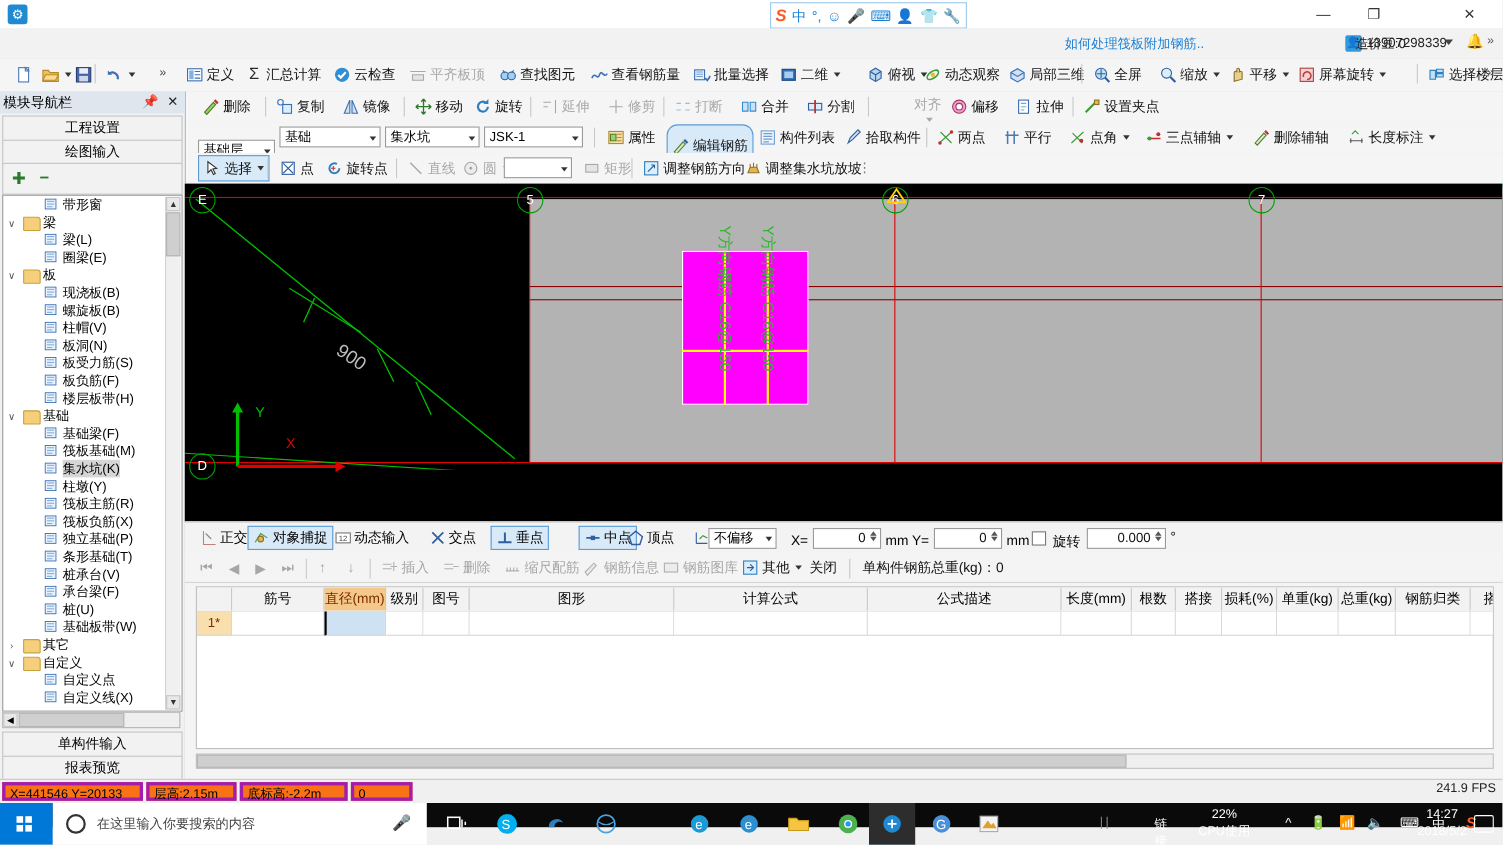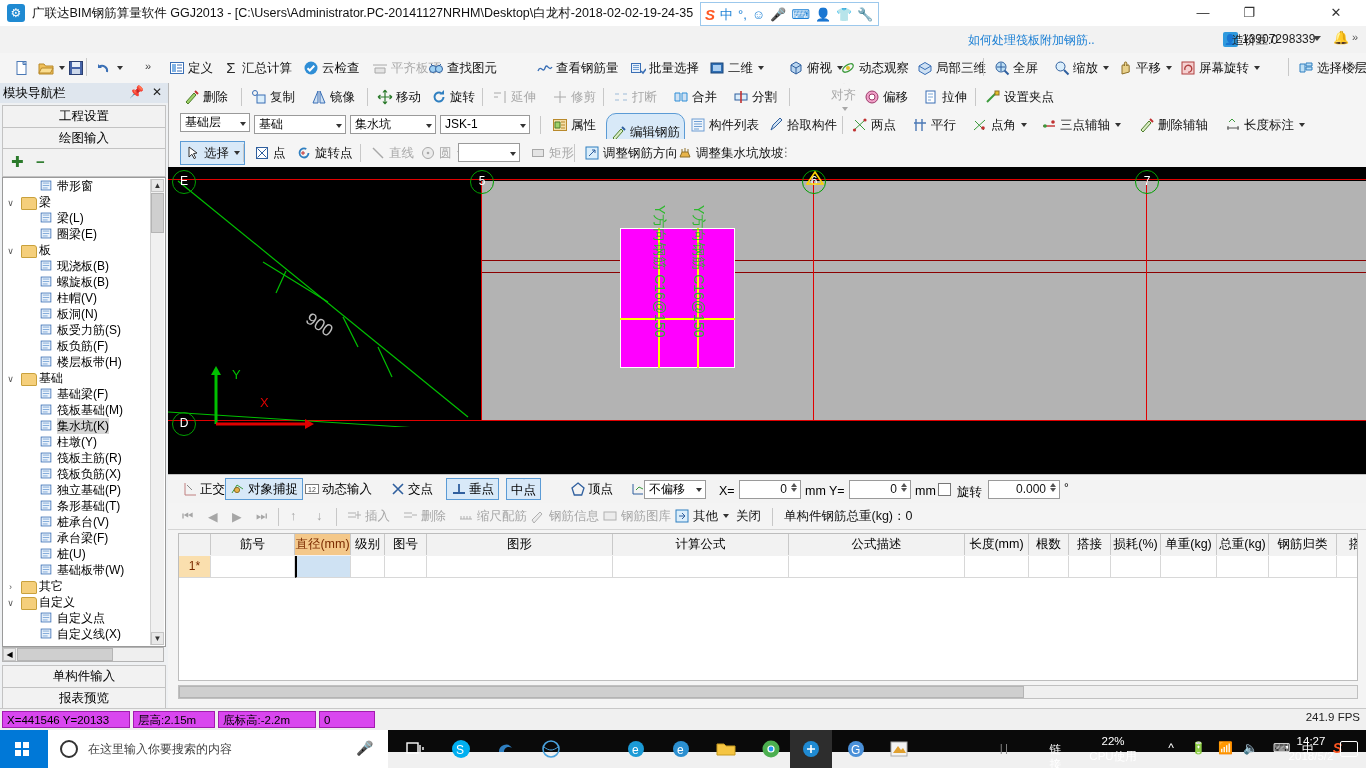--- a/index.html
+++ b/index.html
@@ -106,21 +106,21 @@
   .gh.hl{background:#f4c88a;color:#7b2b00;}
   .grow{position:absolute;left:0;top:22px;height:23px;}
   .gc{position:absolute;top:0;height:22px;border-right:1px solid #d8d8d8;border-bottom:1px solid #d8d8d8;box-sizing:border-box;background:#fff;}
   .gc.idx{background:#fadfae;text-align:center;line-height:21px;font-size:12px;color:#7b2b00;}
   .gc.act{background:#cfe2f3;border-left:2px solid #000;}
   .rt-hs{position:absolute;left:10px;top:180px;width:1356px;height:14px;background:#efefef;border:1px solid #c0c0c0;box-sizing:border-box;}
   .rt-hs .thumb{position:absolute;left:0;top:0;width:845px;height:12px;background:#cfcfcf;border:1px solid #b4b4b4;box-sizing:border-box;}
 
   
   .sbar{position:absolute;left:0;top:708px;width:1366px;height:22px;background:#f0f0f0;border-top:1px solid #c8c8c8;}
-  .sf{position:absolute;top:2px;height:17px;line-height:17px;font-size:11.5px;background:#d946ef;border:1px solid #a21caf;box-sizing:border-box;padding:0 4px;color:#000;}
+  .sf{position:absolute;top:2px;height:17px;line-height:17px;font-size:11.5px;background:#f97316;border:3px solid #a21caf;box-sizing:border-box;padding:0 4px;color:#000;}
   .sf.plain{border:none;background:transparent;}
   .fps{position:absolute;right:6px;top:2px;font-size:11.5px;color:#222;}
 
   
   .task{position:absolute;left:0;top:730px;width:1366px;height:22px;background:#0a0a0a;}
   .start{position:absolute;left:0;top:0;width:48px;height:38px;background:#0078d7;}
   .start .w{position:absolute;left:15px;top:12px;width:15px;height:15px;}
   .start .w i{position:absolute;width:6px;height:6px;background:#fff;}
   .srch{position:absolute;left:48px;top:0;width:340px;height:38px;background:#ffffff;}
   .srch .circ{position:absolute;left:12px;top:10px;width:18px;height:18px;border:2px solid #333;border-radius:50%;box-sizing:border-box;}
@@ -132,21 +132,20 @@
   .tray .it{position:absolute;font-size:11.5px;color:#fff;}
   .clock{position:absolute;right:44px;top:4px;width:74px;text-align:center;color:#fff;font-size:11.5px;line-height:15px;}
 </style>
 </head>
 <body>
 
 <div class="app">
 
   <div class="titlebar">
     <div class="tb-icon">⚙</div>
-    <div class="tb-title">广联达BIM钢筋算量软件 GGJ2013 - [C:\Users\Administrator.PC-20141127NRHM\Desktop\白龙村-2018-02-02-19-24-35</div>
 
     <div class="ime">
       <span class="sg">S</span>
       <span>中</span>
       <span>°,</span>
       <span>☺</span>
       <span>🎤</span>
       <span>⌨</span>
       <span style="color:#9bbdd8">👤</span>
       <span>👕</span>
@@ -217,21 +216,21 @@
           <path d="M4.5 8.2l2.3 2.3 4.5-4.8" stroke="#fff" stroke-width="2" fill="none"></path>
         </svg>
       <span>云检查</span>
     </div>
     <div class="ti dis" style="left:368px;">
       <svg class="gico" viewBox="0 0 16 16">
           <path d="M1 5h14M3 8h10v5H3z" stroke="#a8a8a8" fill="#e4e4e4"></path>
         </svg>
       <span>平齐板顶</span>
     </div>
-    <div class="ti" style="left:424px;justify-content:space-between;">
+    <div class="ti" style="left:450px;justify-content:space-between;">
       <svg class="gico" viewBox="0 0 16 16">
           <circle cx="5" cy="9" r="3.5" fill="#9fd0f2" stroke="#2f5f9e"></circle>
           <circle cx="11" cy="9" r="3.5" fill="#9fd0f2" stroke="#2f5f9e"></circle>
           <path d="M3 4l2 2M13 4l-2 2" stroke="#2f5f9e"></path>
         </svg>
       <span>查找图元</span>
     </div>
     <div class="ti" style="left:533px;">
       <svg class="gico" viewBox="0 0 16 16">
           <path d="M1 11c3-7 5 3 7-3s4 4 7-1" stroke="#3a6fb5" fill="none" stroke-width="1.4"></path>
@@ -416,21 +415,21 @@
     <div class="ti" style="left:981px;">
       <svg class="gico" viewBox="0 0 16 16">
           <path d="M2 13L11 4" stroke="#3b9a3b" stroke-width="2"></path>
           <rect x="10" y="2" width="4" height="4" fill="#e2c12a" stroke="#8d6f28"></rect>
         </svg>
       <span>设置夹点</span>
     </div>
   </div>
 
   <div class="tbar r3">
-    <div class="selbox" style="left:180px;top:2px;width:70px;padding-right:14px;">
+    <div class="selbox" style="left:180px;top:16px;width:70px;padding-right:14px;">
       <span>基础层</span>
       <i class="caret" style="position:absolute;right:3px;top:8px;"></i>
     </div>
     <div class="selbox" style="left:254px;top:4px;width:92px;padding-right:14px;">
       <span>基础</span>
       <i class="caret" style="position:absolute;right:3px;top:8px;"></i>
     </div>
     <div class="selbox" style="left:350px;top:4px;width:86px;padding-right:14px;">
       <span>集水坑</span>
       <i class="caret" style="position:absolute;right:3px;top:8px;"></i>
@@ -885,21 +884,21 @@
           <path d="M3 3l10 10M13 3L3 13" stroke="#2f5f9e" stroke-width="1.6"></path>
         </svg>
       <span>交点</span>
     </div>
     <div class="si on" style="left:278px;">
       <svg class="gico" viewBox="0 0 16 16">
           <path d="M2 12h12M8 3v9" stroke="#2f5f9e" stroke-width="1.8"></path>
         </svg>
       <span>垂点</span>
     </div>
-    <div class="si on" style="left:338px;flex-direction:column;">
+    <div class="si on" style="left:358px;">
       <svg class="gico" viewBox="0 0 16 16">
           <path d="M2 8h12" stroke="#2f5f9e" stroke-width="1.6"></path>
           <rect x="6" y="6" width="4" height="4" fill="#2f5f9e"></rect>
         </svg>
       <span>中点</span>
     </div>
     <div class="si" style="left:398px;">
       <svg class="gico" viewBox="0 0 16 16">
           <path d="M8 2l6 5-2.3 7H4.3L2 7z" fill="none" stroke="#2f5f9e" stroke-width="1.3"></path>
         </svg>

